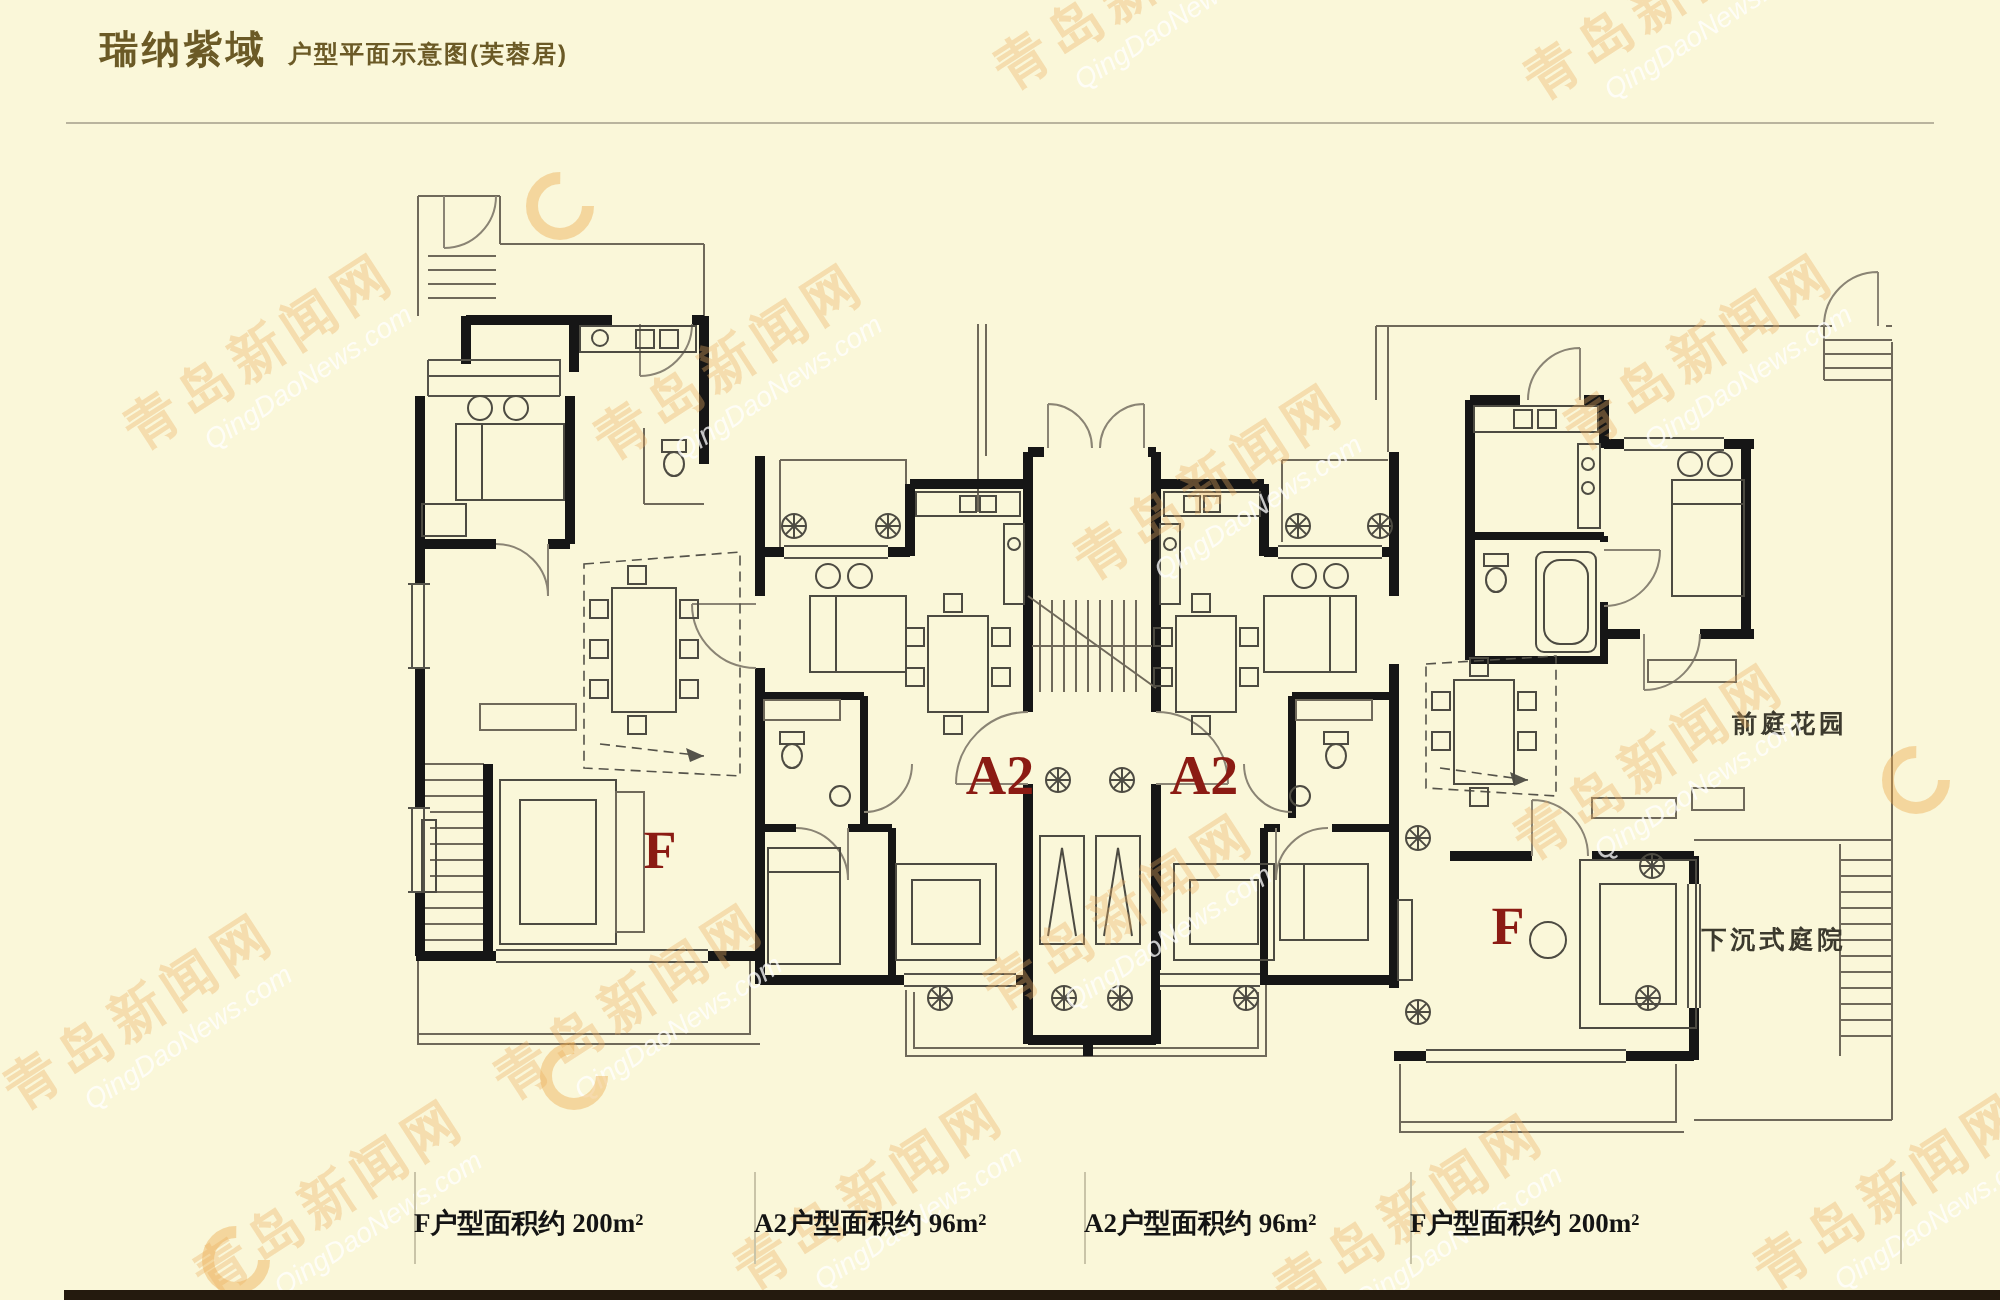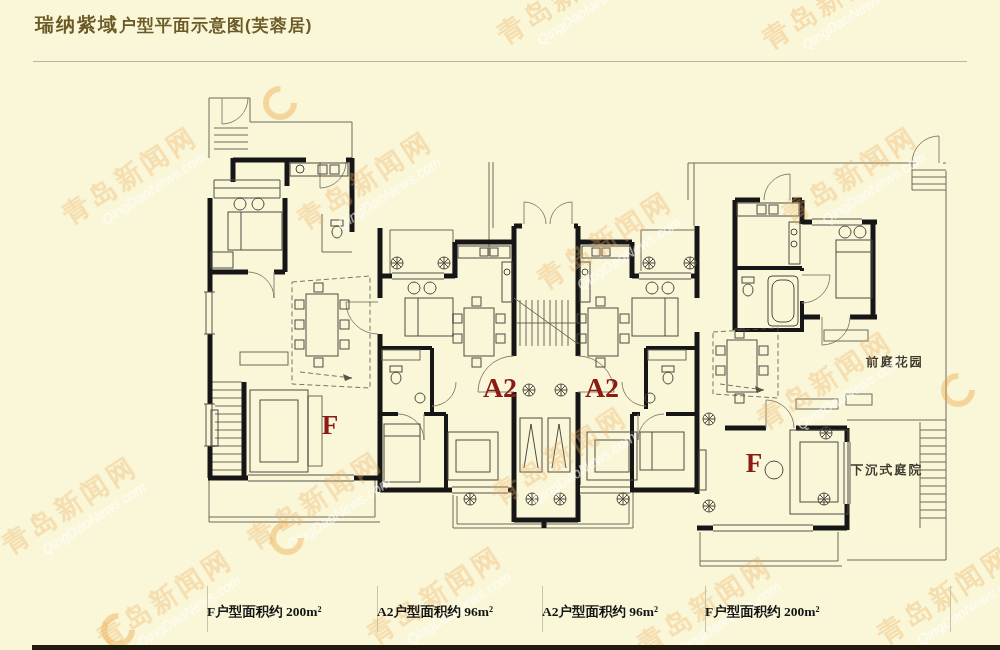--- a/index.html
+++ b/index.html
@@ -1,22 +1,22 @@
 <!DOCTYPE html>
 <html><head>
 <meta charset="utf-8">
 <style>
   html,body{margin:0;padding:0}
   body{width:1000px;height:650px;position:relative;background:#faf7d9;overflow:hidden;
        font-family:"Liberation Sans",sans-serif}
-  .hdr{position:absolute;left:35px;top:12px;display:flex;align-items:baseline;
+  .hdr{position:absolute;left:50px;top:12px;display:flex;align-items:baseline;gap:10px;
        color:#6b5a26;font-weight:bold;z-index:5}
   .hdr .proj{font-size:19px;letter-spacing:2px}
   .hdr .bld{font-size:32px;letter-spacing:2px;color:#64511e}
-  .hdr .suf{font-size:17px;letter-spacing:1px}
+  .hdr .suf{font-size:12px;letter-spacing:1px}
   .rule{position:absolute;left:33px;right:33px;top:61px;height:1px;background:#b9b49e;z-index:5}
   svg.plan{position:absolute;left:0;top:0;z-index:1}
   .w{stroke:#161616;stroke-width:5;fill:none}
   .w2{stroke:#161616;stroke-width:4;fill:none}
   .t{stroke:#6f695a;stroke-width:1;fill:none}
   .f{stroke:#4d4b42;stroke-width:1;fill:none}
   .d{stroke:#8a8474;stroke-width:1;fill:none}
   .dash{stroke:#55534a;stroke-width:0.8;fill:none;stroke-dasharray:5 3}
   .gap{fill:#faf7d9;stroke:none}
   .win{stroke:#55534a;stroke-width:1;fill:none}

